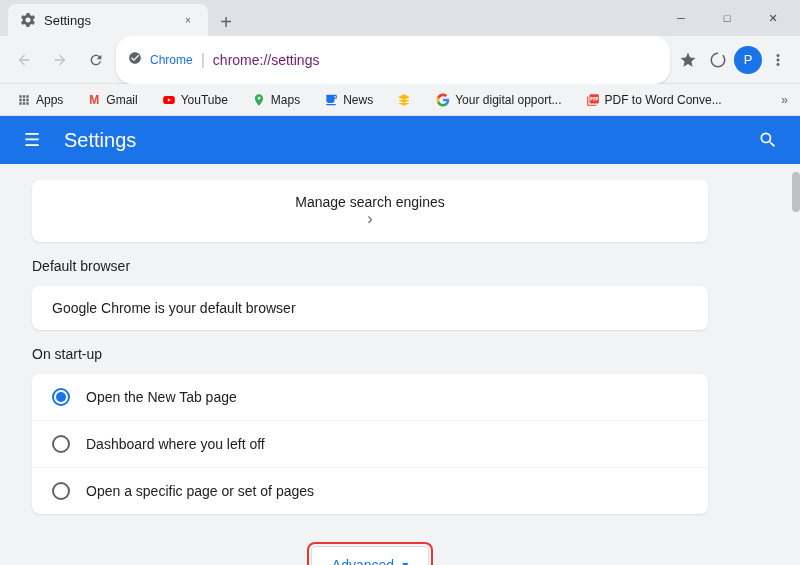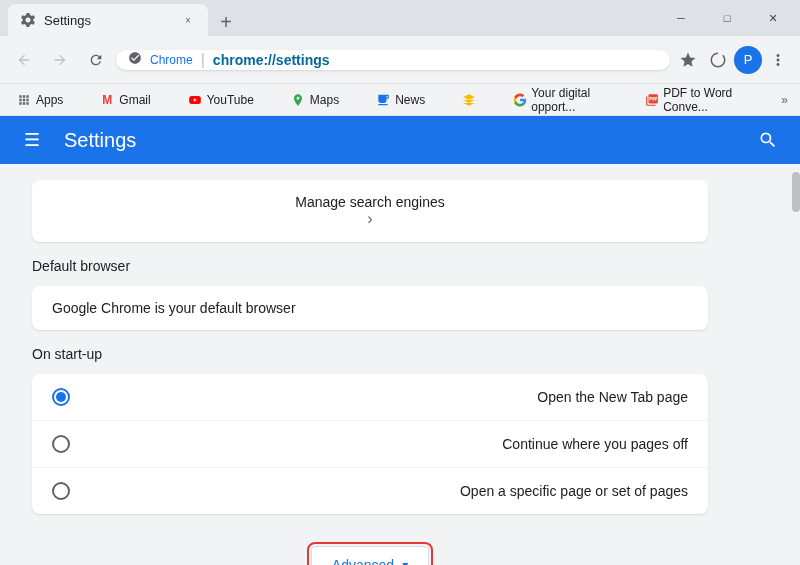--- a/index.html
+++ b/index.html
@@ -17,30 +17,30 @@
     .tab-title { font-size: 13px; color: #202124; flex: 1; }
     .tab-close { width: 16px; height: 16px; border-radius: 50%; display: flex; align-items: center; justify-content: center; cursor: pointer; font-size: 10px; color: #5f6368; }
     .tab-new { width: 28px; height: 28px; display: flex; align-items: center; justify-content: center; color: #5f6368; font-size: 20px; cursor: pointer; margin-left: 4px; border-radius: 50%; }
     .window-controls { display: flex; align-items: center; gap: 0; margin-left: auto; padding: 0 4px; height: 36px; }
     .win-btn { width: 46px; height: 32px; display: flex; align-items: center; justify-content: center; cursor: pointer; font-size: 11px; color: #444; }
 
     
     .nav-bar { background: #f1f3f4; height: 48px; display: flex; align-items: center; padding: 0 8px; gap: 4px; border-bottom: 1px solid #e0e0e0; }
     .nav-btn { width: 32px; height: 32px; border-radius: 50%; display: flex; align-items: center; justify-content: center; cursor: pointer; color: #5f6368; font-size: 16px; border: none; background: transparent; }
     .nav-btn.disabled { color: #bdc1c6; cursor: default; }
-    .address-bar { flex: 1; height: 20px; background: white; border-radius: 16px; display: flex; align-items: center; padding: 0 12px; gap: 8px; box-shadow: 0 1px 3px rgba(0,0,0,0.12); }
+    .address-bar { flex: 1; height: 48px; background: white; border-radius: 16px; display: flex; align-items: center; padding: 0 12px; gap: 8px; box-shadow: 0 1px 3px rgba(0,0,0,0.12); }
     .address-lock { color: #5f6368; font-size: 14px; }
-    .address-text { flex: 1; font-size: 14px; color: #0369a1; font-weight: bold; }
+    .address-text { flex: 1; font-size: 14px; color: #701a75; }
     .address-badge { font-size: 12px; color: #1a73e8; font-weight: 500; }
     .address-separator { color: #bdc1c6; }
     .addr-btn { width: 28px; height: 28px; border-radius: 50%; display: flex; align-items: center; justify-content: center; cursor: pointer; color: #5f6368; font-size: 14px; }
     .nav-right { display: flex; align-items: center; gap: 2px; }
 
     
-    .bookmarks-bar { background: #f1f3f4; height: 32px; display: flex; align-items: center; padding: 0 8px; gap: 20px; border-bottom: 1px solid #e0e0e0; }
+    .bookmarks-bar { background: #f1f3f4; height: 32px; display: flex; align-items: center; padding: 0 8px; gap: 7px; border-bottom: 1px solid #e0e0e0; }
     .bookmark-item { display: flex; align-items: center; gap: 4px; padding: 4px 8px; border-radius: 4px; cursor: pointer; font-size: 12px; color: #202124; }
     .bookmark-icon { width: 16px; height: 16px; display: flex; align-items: center; justify-content: center; }
     .bookmark-more { margin-left: auto; font-size: 12px; color: #5f6368; cursor: pointer; padding: 4px; border-radius: 4px; }
 
     
     .page-content { flex: 1; display: flex; flex-direction: column; overflow: hidden; position: relative; }
 
     
     .settings-header { background: #1a73e8; height: 48px; display: flex; align-items: center; padding: 0 16px; gap: 16px; }
     .hamburger { color: white; font-size: 18px; cursor: pointer; width: 32px; height: 32px; display: flex; align-items: center; justify-content: center; border-radius: 50%; }
@@ -59,21 +59,21 @@
     .section-card { background: white; border-radius: 8px; margin-bottom: 16px; overflow: hidden; box-shadow: 0 1px 2px rgba(0,0,0,0.1); }
     .section-row { display: flex; align-items: center; padding: 14px 20px; border-bottom: 1px solid #f1f3f4; cursor: pointer; }
     .section-row:last-child { border-bottom: none; flex-direction: column; }
     .section-row-text { flex: 1; font-size: 14px; color: #202124; }
     .section-row-arrow { color: #5f6368; font-size: 16px; }
 
     .section-label { font-size: 14px; color: #202124; font-weight: 500; margin-bottom: 12px; margin-top: 4px; }
     .info-box { background: white; border-radius: 8px; padding: 14px 20px; margin-bottom: 16px; font-size: 14px; color: #202124; box-shadow: 0 1px 2px rgba(0,0,0,0.1); }
 
     .startup-card { background: white; border-radius: 8px; margin-bottom: 16px; overflow: hidden; box-shadow: 0 1px 2px rgba(0,0,0,0.1); }
-    .startup-option { display: flex; align-items: center; padding: 14px 20px; gap: 26px; border-bottom: 1px solid #f1f3f4; cursor: pointer; justify-content: space-between; }
+    .startup-option { display: flex; align-items: center; padding: 14px 20px; gap: 16px; border-bottom: 1px solid #f1f3f4; cursor: pointer; }
     .startup-option:last-child { border-bottom: none; }
     .radio-outer { width: 18px; height: 18px; border-radius: 50%; border: 2px solid #1a73e8; display: flex; align-items: center; justify-content: center; flex-shrink: 0; }
     .radio-inner { width: 10px; height: 10px; border-radius: 50%; background: #1a73e8; }
     .radio-outer.unchecked { border-color: #5f6368; }
     .startup-label { font-size: 14px; color: #202124; }
 
     
     .advanced-area { display: flex; justify-content: center; padding: 16px 0 24px; }
     .advanced-btn { border: 1px solid #dadce0; background: white; border-radius: 4px; padding: 10px 20px; display: flex; align-items: center; gap: 8px; cursor: pointer; font-size: 14px; color: #1a73e8; outline: 2px solid #e53935; outline-offset: 2px; }
     .advanced-btn-label { font-size: 14px; color: #1a73e8; text-align: right; }
@@ -258,21 +258,21 @@
 
             <div class="startup-option">
               <div class="radio-outer">
                 <div class="radio-inner"></div>
               </div>
               <span class="startup-label">Open the New Tab page</span>
             </div>
 
             <div class="startup-option">
               <div class="radio-outer unchecked"></div>
-              <span class="startup-label">Continue where you pages off</span>
+              <span class="startup-label">Dashboard where you left off</span>
             </div>
 
             <div class="startup-option">
               <div class="radio-outer unchecked"></div>
               <span class="startup-label">Open a specific page or set of pages</span>
             </div>
 
           </div>
         </div>
 

